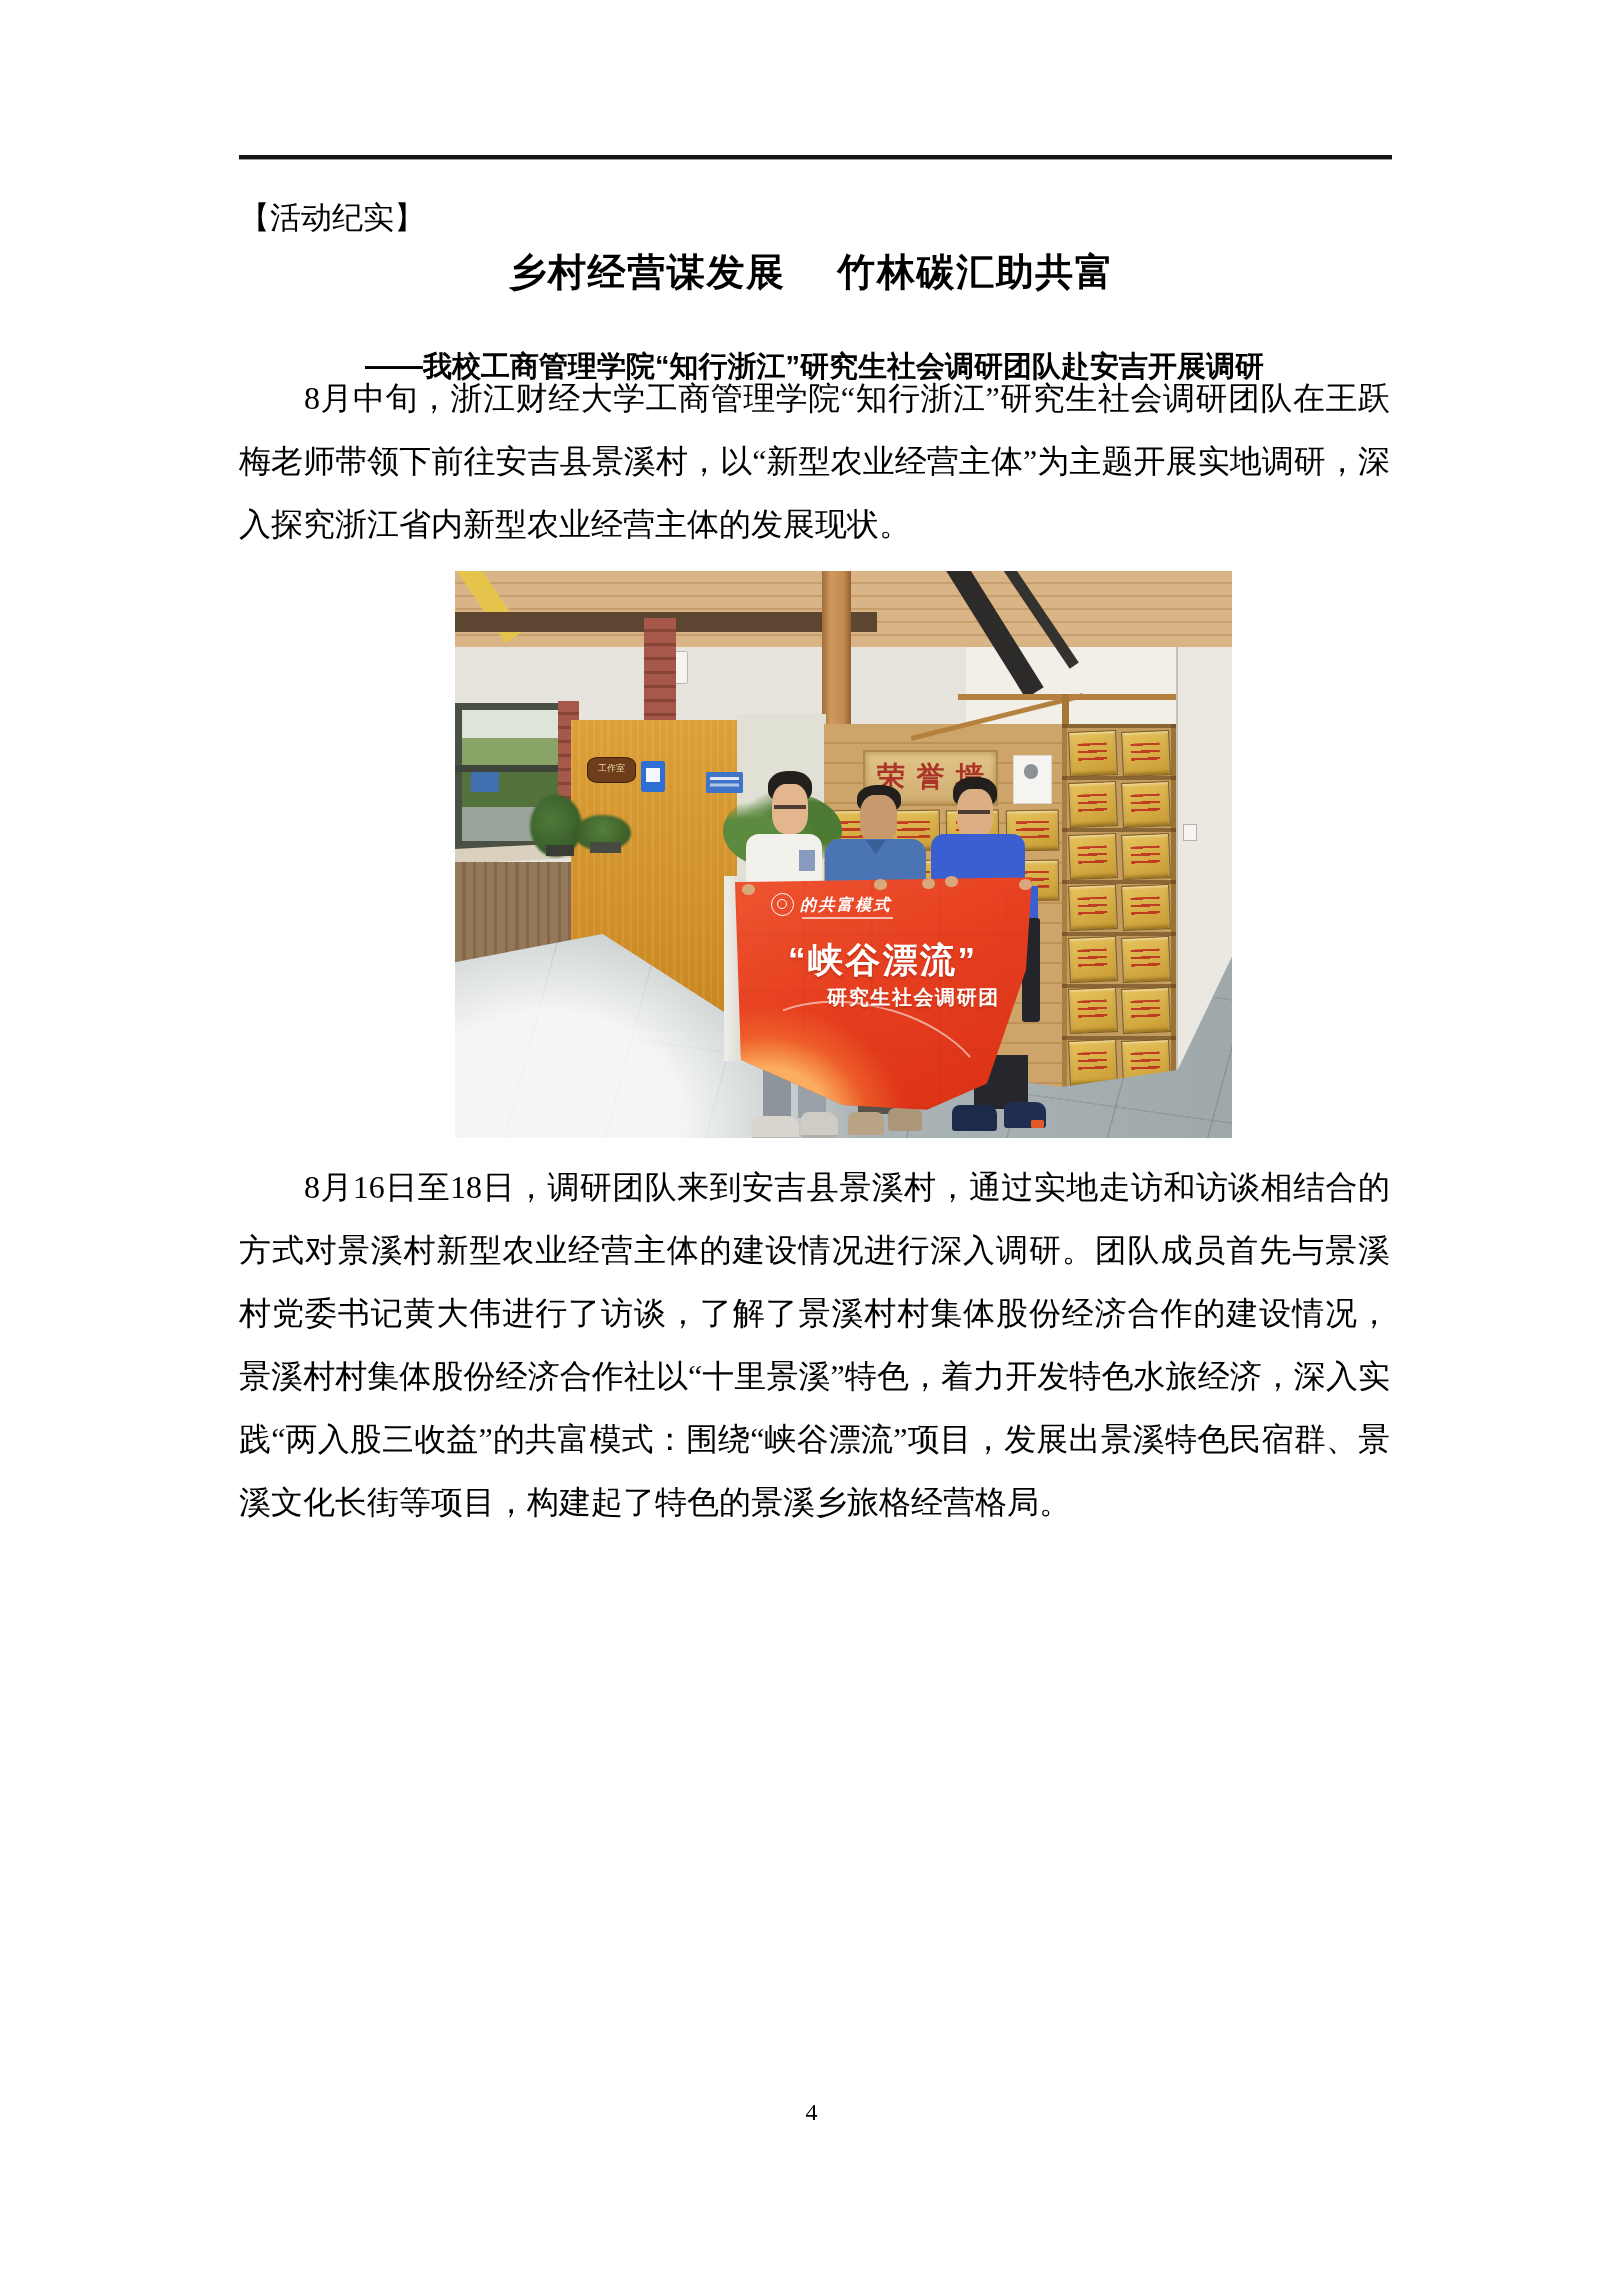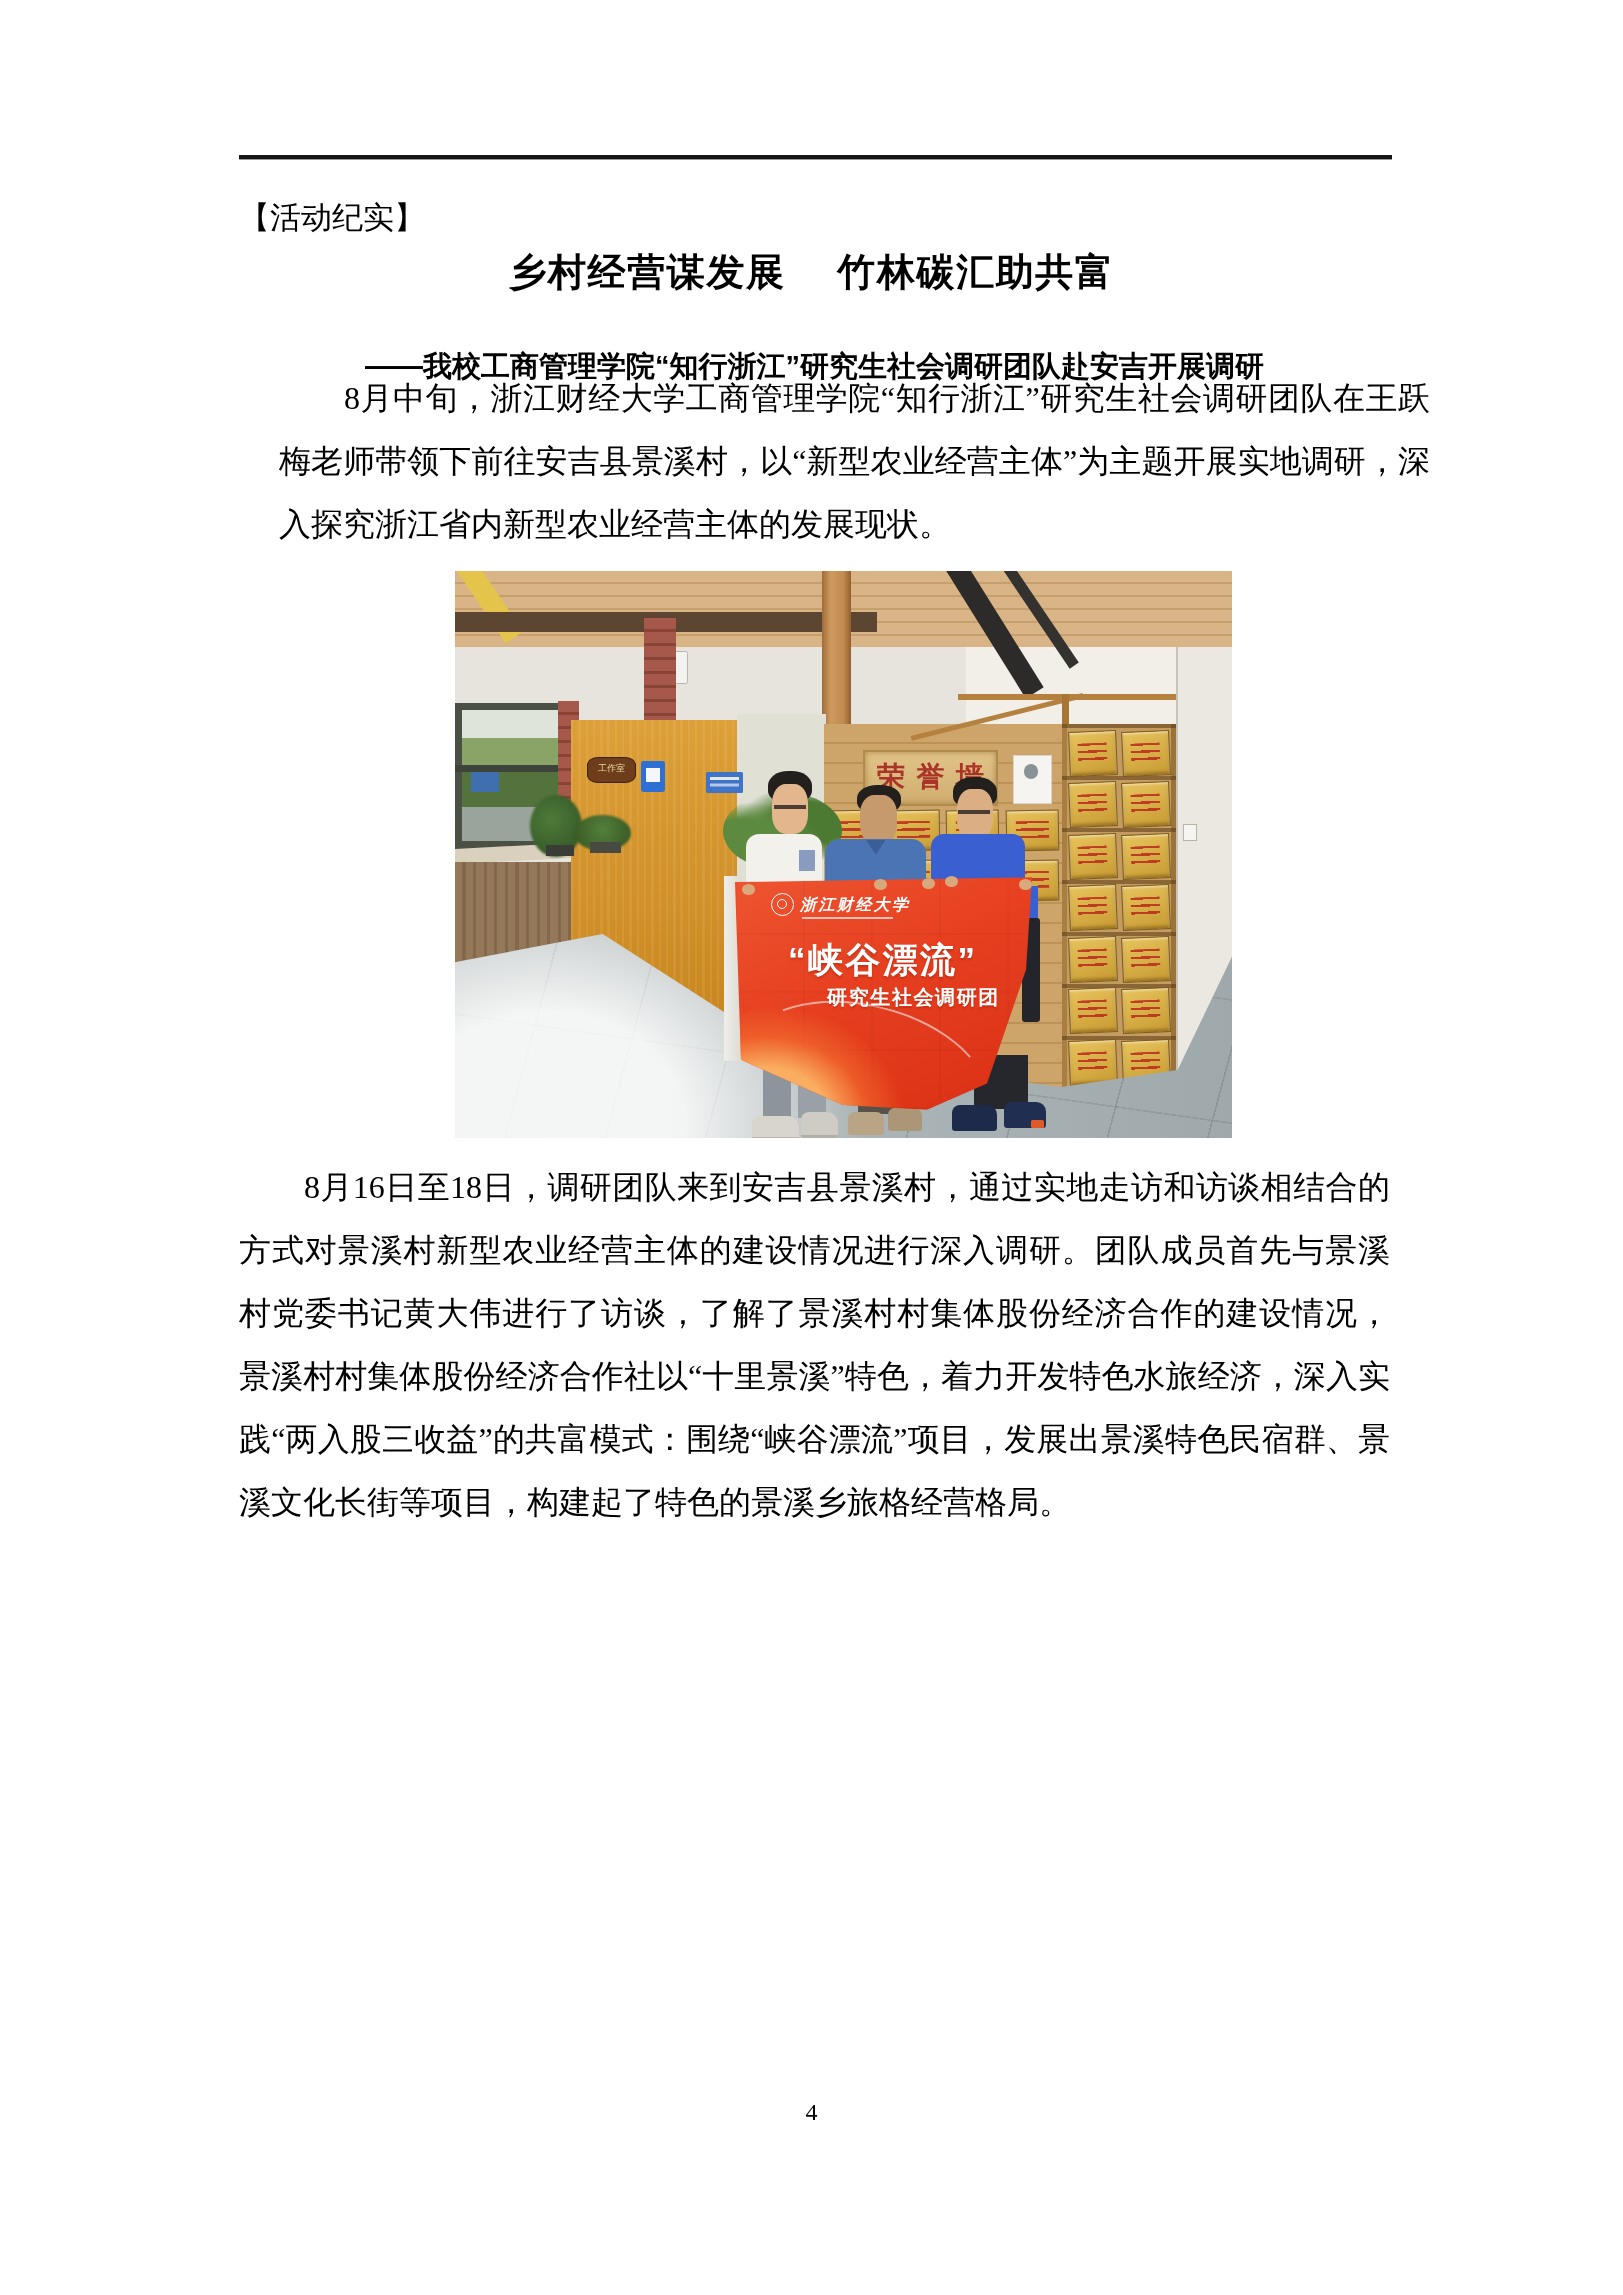--- a/index.html
+++ b/index.html
@@ -36,21 +36,21 @@
     text-align:center;font-size:29px;font-weight:bold;
     font-family:"Liberation Sans","DejaVu Sans",sans-serif;
     margin-top:24px;
   }
   .body-para{
     position:absolute;left:239px;width:1151px;
     font-size:32px;line-height:63px;
     text-align:justify;text-justify:inter-ideograph;
     text-indent:65px;
   }
-  .para-1{top:367px;margin-left:40px;}
+  .para-1{top:367px;}
   .para-2{top:1156px;}
   .page-number{
     position:absolute;top:2099px;left:0;width:1623px;
     text-align:center;font-size:24px;
   }
 
   
   .photo{
     position:absolute;top:571px;left:455px;width:777px;height:567px;
     background:#e7e4dd;overflow:hidden;
@@ -344,21 +344,21 @@
     <div class="shoe-m2"></div>
     <div class="shorts-r"></div>
     <div class="shoe-r1"></div>
     <div class="shoe-r2"></div>
 
     <div class="banner-hoist"></div>
     <div class="banner-cloth">
       <div class="banner-swoosh"></div>
       <div class="banner-arc"></div>
       <div class="banner-logo"></div>
-      <div class="banner-univ">浙江财经大学</div>
+      <div class="banner-univ">的共富模式</div>
       <div class="banner-univ-caption"></div>
       <div class="banner-main">“峡谷漂流”</div>
       <div class="banner-sub">研究生社会调研团</div>
     </div>
     <div class="hand hand-1"></div>
     <div class="hand hand-2"></div>
     <div class="hand hand-3"></div>
     <div class="hand hand-4"></div>
     <div class="hand hand-5"></div>
   </div>

